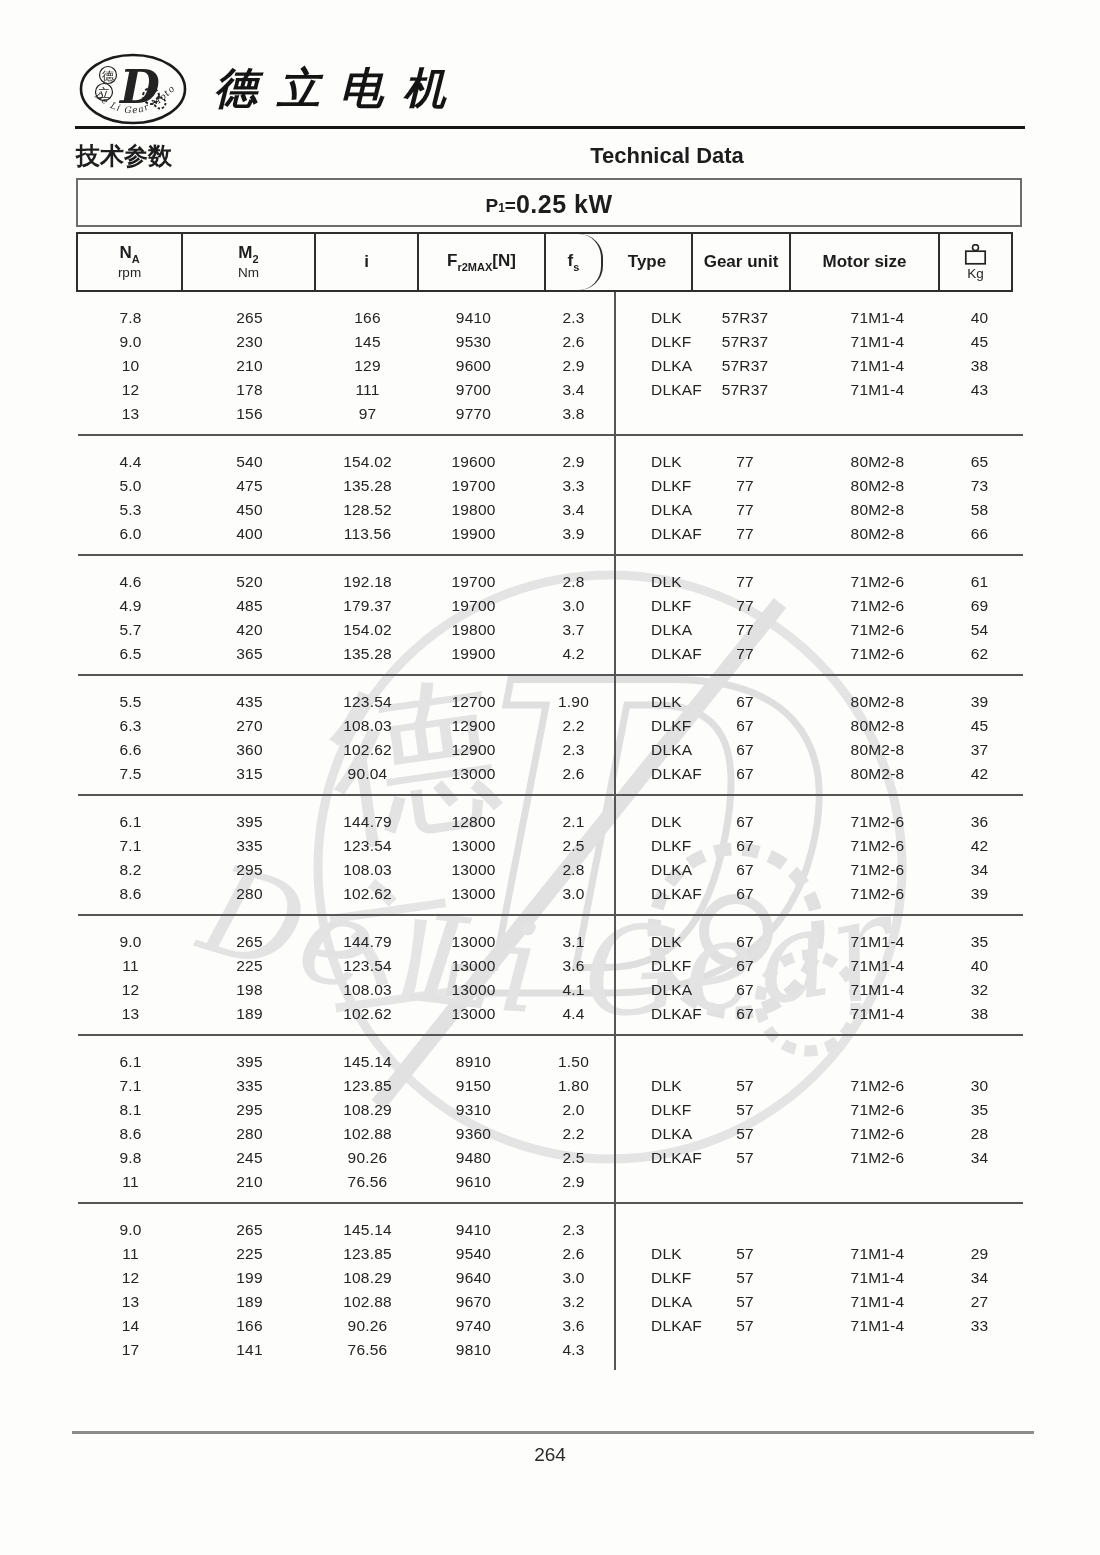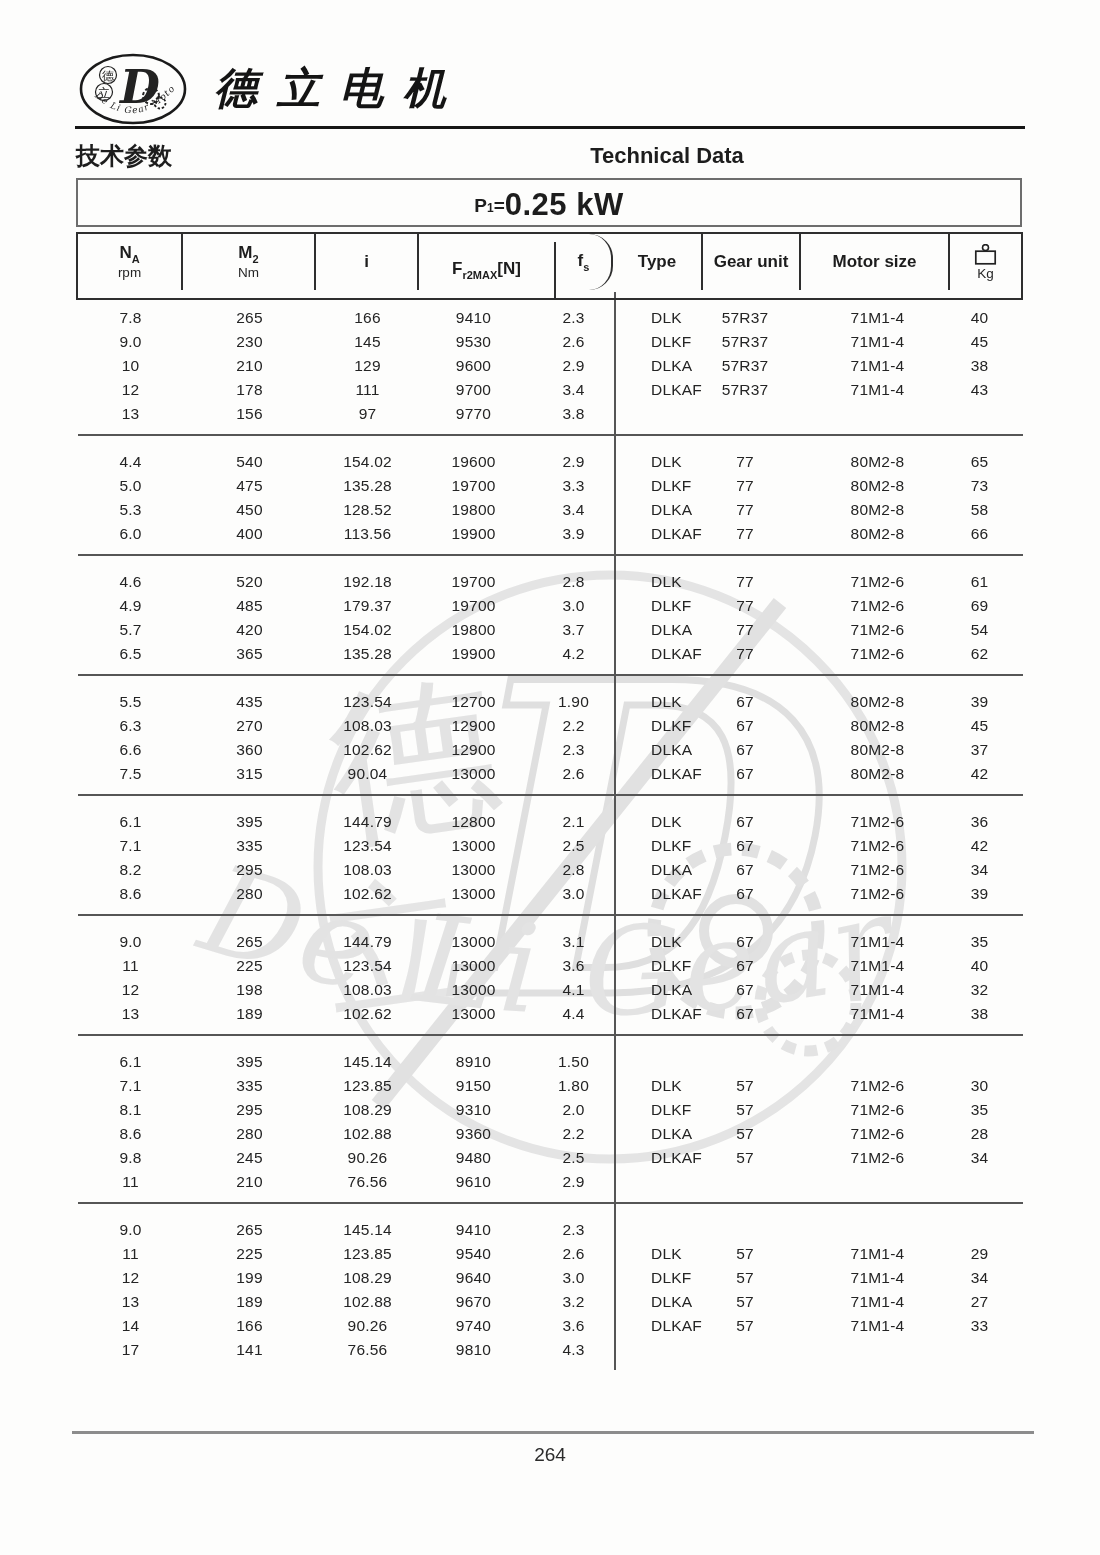--- a/index.html
+++ b/index.html
@@ -13,21 +13,21 @@
   .logo-svg { width:110px; height:74px; display:block; }
   .brand-name { font-family:"DejaVu Serif", serif; font-weight:bold; font-style:italic; font-size:43px; letter-spacing:20px; color:#141414; white-space:nowrap; }
   .top-rule { position:absolute; left:75px; right:75px; top:126px; height:3px; background:#161616; z-index:2; }
   .section-zh { position:absolute; left:76px; top:140px; font-size:24px; font-weight:bold; z-index:2; }
   .section-en { position:absolute; left:667px; top:143px; transform:translateX(-50%); font-size:22px; font-weight:bold; z-index:2; }
   
   .power-box { position:absolute; left:76px; width:942px; top:178px; height:45px; border:2px solid #6d6d6d;
                display:flex; align-items:baseline; justify-content:center; background:#fdfdfc; z-index:2; }
   .p-small { font-size:19px; font-weight:bold; align-self:center; margin-top:6px; }
   .p-small .sub { font-size:12px; }
-  .p-big { font-size:31px; font-weight:bold; align-self:center; margin-top:4px; letter-spacing:0.5px; }
+  .p-big { font-size:25px; font-weight:bold; align-self:center; margin-top:4px; letter-spacing:0.5px; }
   
   .thead { position:absolute; left:76px; top:232px; display:flex; border:2px solid #2e2e2e; background:transparent; z-index:2; }
   .th-cell { height:56px; box-sizing:border-box; border-right:2px solid #2e2e2e;
              display:flex; flex-direction:column; align-items:center; justify-content:center; gap:1px; }
   .th-cell:last-child { border-right:none; }
   .th-main { font-size:17px; font-weight:bold; line-height:18px; }
   .th-sub { font-size:11px; font-weight:bold; vertical-align:-2px; position:relative; top:3px; }
   .th-unit { font-size:13.5px; line-height:14px; color:#262626; }
   .kg-icon { display:block; margin-bottom:1px; }
   
@@ -102,21 +102,21 @@
         <span class="th-main"><span>N</span><span class="th-sub">A</span></span>
         <span class="th-unit">rpm</span>
       </div>
       <div class="th-cell" style="width: 133px;">
         <span class="th-main"><span>M</span><span class="th-sub">2</span></span>
         <span class="th-unit">Nm</span>
       </div>
       <div class="th-cell" style="width: 103px;">
         <span class="th-main"><span>i</span></span>
       </div>
-      <div class="th-cell" style="width: 137px; margin-top: 8px;">
+      <div class="th-cell" style="width: 127px;">
         <span class="th-main"><span>F</span><span class="th-sub">r2MAX</span><span>[N]</span></span>
       </div>
       <div class="th-cell" style="width: 57px; border-radius: 24px;">
         <span class="th-main"><span>f</span><span class="th-sub">s</span></span>
       </div>
       <div class="th-cell" style="width: 90px;">
         <span class="th-main"><span>Type</span></span>
       </div>
       <div class="th-cell" style="width: 98px;">
         <span class="th-main"><span>Gear unit</span></span>

